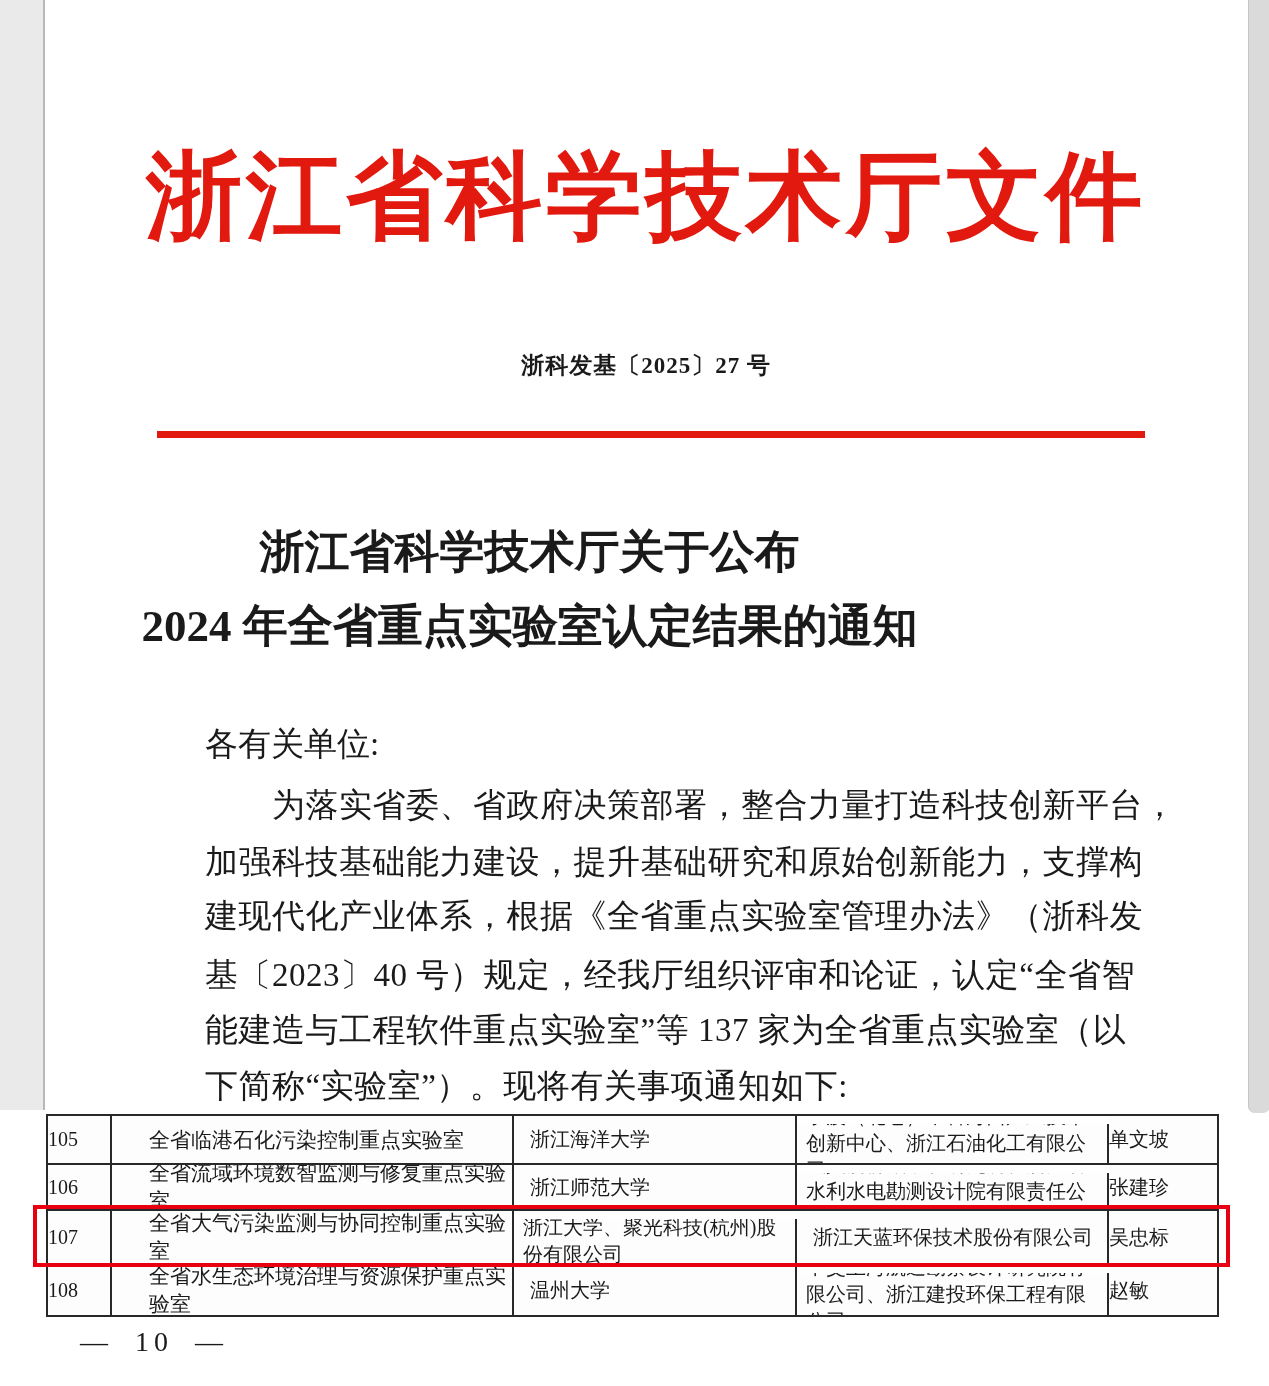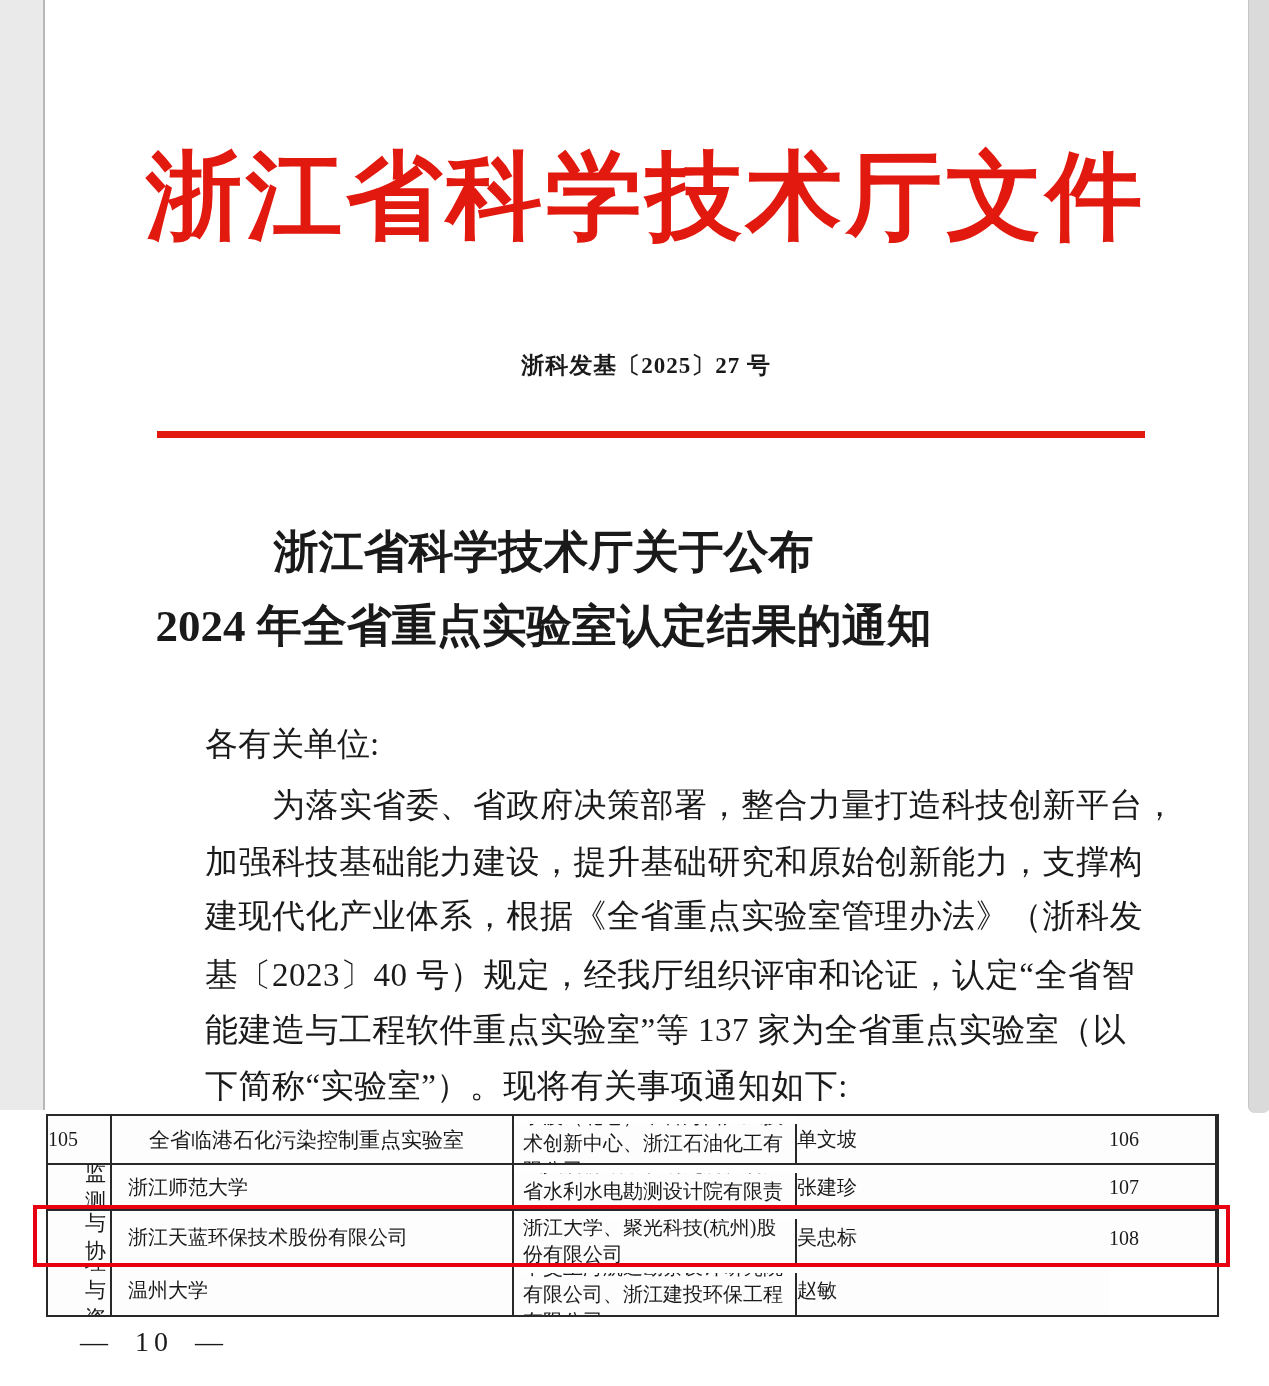--- a/index.html
+++ b/index.html
@@ -26,21 +26,21 @@
   }
   .doc-number{
     position:absolute;left:44px;top:350px;width:1204px;
     text-align:center;font-size:23px;font-weight:700;letter-spacing:1px;
   }
   .red-rule{
     position:absolute;left:157px;top:431px;width:988px;height:7px;
   }
   .notice-title{
     position:absolute;left:44px;width:971px;text-align:center;
-    font-size:45px;font-weight:700;white-space:nowrap;padding-left:14px;
+    font-size:45px;font-weight:700;white-space:nowrap;
   }
   .notice-title.l1{top:522px;}
   .notice-title.l2{top:596px;}
   .salutation{
     position:absolute;left:205px;top:722px;font-size:33px;
   }
   .body-line{
     position:absolute;left:205px;font-size:33px;letter-spacing:0.5px;
     white-space:nowrap;
   }
@@ -96,20 +96,23 @@
 <div class="body-line" style="top:1064px">下简称“实验室”）。现将有关事项通知如下:</div>
 
 <div class="results-table">
 
   <div class="cell center">
       <span>105</span>
     </div>
   <div class="cell lab">
       <span>全省临港石化污染控制重点实验室</span>
     </div>
+  <div class="cell inst">
+      <span>浙江海洋大学</span>
+    </div>
   <div class="cell partners">
       <span>宁波（北仑）中科海西产业技术创新中心、浙江石油化工有限公司</span>
     </div>
   <div class="cell center last-col">
       <span>单文坡</span>
     </div>
 
   <div class="cell center">
       <span>106</span>
     </div>
@@ -125,25 +128,25 @@
   <div class="cell center last-col">
       <span>张建珍</span>
     </div>
 
   <div class="cell center">
       <span>107</span>
     </div>
   <div class="cell lab">
       <span>全省大气污染监测与协同控制重点实验室</span>
     </div>
+  <div class="cell partners">
+      <span>浙江大学、聚光科技(杭州)股份有限公司</span>
+    </div>
   <div class="cell inst">
       <span>浙江天蓝环保技术股份有限公司</span>
-    </div>
-  <div class="cell partners">
-      <span>浙江大学、聚光科技(杭州)股份有限公司</span>
     </div>
   <div class="cell center last-col">
       <span>吴忠标</span>
     </div>
 
   <div class="cell center last-row">
       <span>108</span>
     </div>
   <div class="cell lab last-row">
       <span>全省水生态环境治理与资源保护重点实验室</span>

